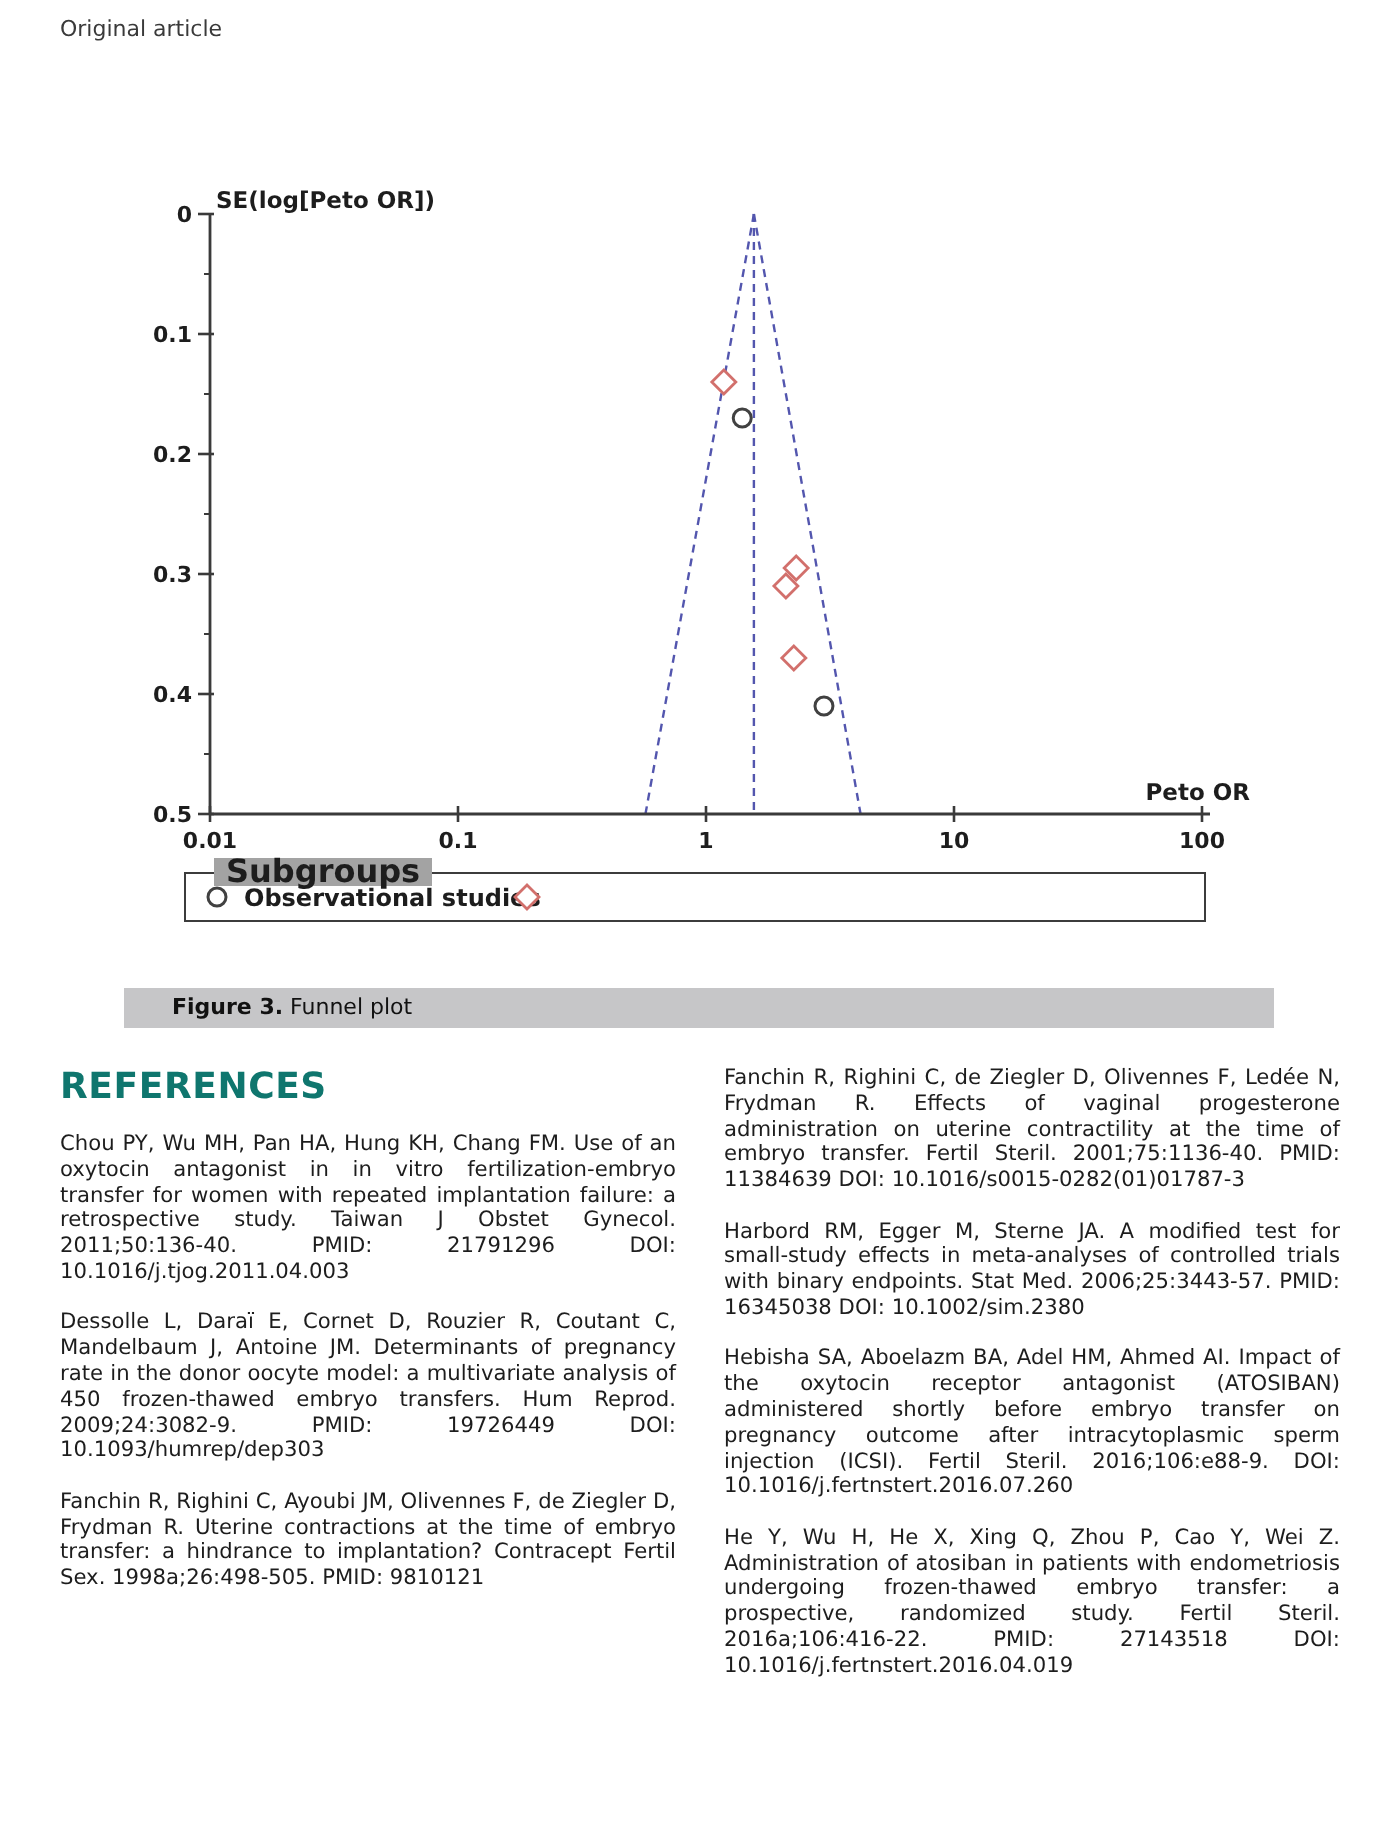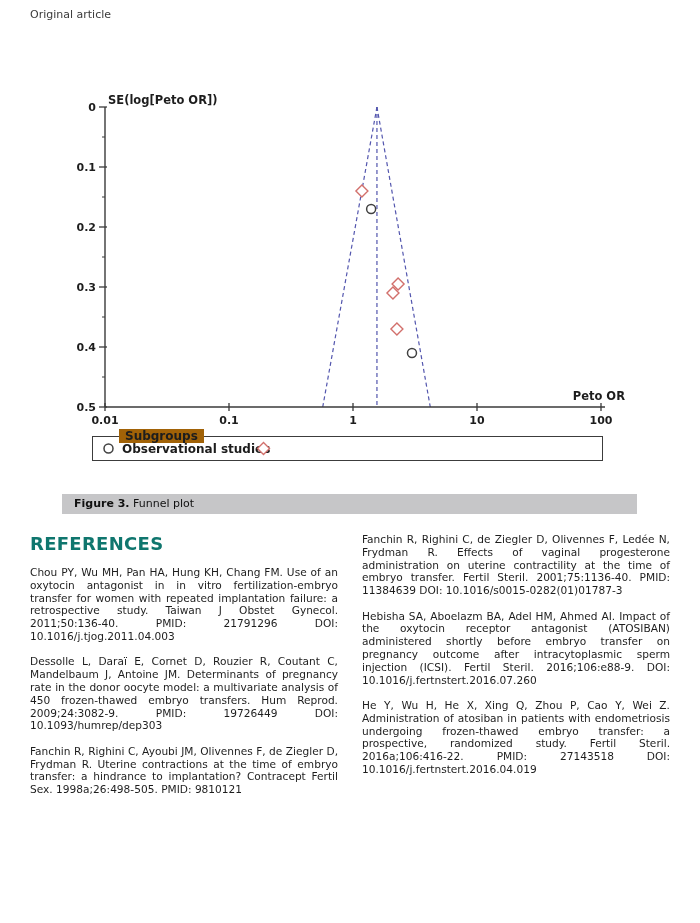--- a/index.html
+++ b/index.html
@@ -1,24 +1,24 @@
 <!DOCTYPE html>
 <html lang="en"><head>
 <meta charset="utf-8">
 <style>
   html,body{margin:0;padding:0;background:#ffffff;}
   body{width:700px;height:923px;overflow:hidden;font-family:"DejaVu Sans",sans-serif;color:#1d1d1d;}
   .page{position:relative;width:640px;height:923px;background:#fff;}
   .kicker{position:absolute;left:30px;top:8px;font-size:11px;color:#3a3a3a;}
   #plot-svg{position:absolute;left:40px;top:85px;}
   .legend-box{position:absolute;left:92px;top:436px;width:509px;height:23px;border:1.4px solid #3c3c3c;background:#fff;}
-  .legend-title{position:absolute;top:-8px;left:26px;background:#a16207;padding:0 6px;font-size:12px;font-weight:bold;color:#1d1d1d;line-height:14px;}
+  .legend-title{position:absolute;top:-8px;left:14px;background:#a3a3a3;padding:0 6px;font-size:16px;font-weight:bold;color:#1d1d1d;line-height:14px;}
   .legend-item{position:absolute;top:0;height:23px;display:flex;align-items:center;gap:6px;font-size:12px;font-weight:bold;color:#1d1d1d;white-space:nowrap;}
   .legend-item svg{display:block;}
-  .caption-bar{position:absolute;left:62px;top:494px;width:575px;height:20px;background:#c6c6c8;font-size:11px;line-height:20px;padding-left:12px;box-sizing:border-box;color:#111;}
+  .caption-bar{position:absolute;left:62px;top:494px;width:575px;height:20px;background:#c6c6c8;font-size:11px;line-height:20px;padding-left:24px;box-sizing:border-box;color:#111;}
   .caption-bar b{font-weight:bold;}
   .refs{position:absolute;left:30px;top:533px;width:640px;display:flex;gap:24px;}
   .refs .col{width:308px;}
   .refs h2{margin:0 0 12px 0;font-size:18px;letter-spacing:0.3px;color:#0f766e;font-weight:bold;}
   .ref{margin:0 0 12.5px 0;font-size:10.6px;line-height:1.21;text-align:justify;hyphens:auto;-webkit-hyphens:auto;color:#1d1d1d;}
 </style>
 </head>
 <body>
 
 <div class="page">
@@ -100,19 +100,20 @@
       <h2>REFERENCES</h2>
       <div id="ref-list-1">
           <p class="ref">Chou PY, Wu MH, Pan HA, Hung KH, Chang FM. Use of an oxytocin antagonist in in vitro fertilization-embryo transfer for women with repeated implantation failure: a retrospective study. Taiwan J Obstet Gynecol. 2011;50:136-40. PMID: 21791296 DOI: 10.1016/j.tjog.2011.04.003</p>
           <p class="ref">Dessolle L, Daraï E, Cornet D, Rouzier R, Coutant C, Mandelbaum J, Antoine JM. Determinants of pregnancy rate in the donor oocyte model: a multivariate analysis of 450 frozen-thawed embryo transfers. Hum Reprod. 2009;24:3082-9. PMID: 19726449 DOI: 10.1093/humrep/dep303</p>
           <p class="ref">Fanchin R, Righini C, Ayoubi JM, Olivennes F, de Ziegler D, Frydman R. Uterine contractions at the time of embryo transfer: a hindrance to implantation? Contracept Fertil Sex. 1998a;26:498-505. PMID: 9810121</p>
         </div>
     </div>
     <div class="col">
       <div id="ref-list-2">
           <p class="ref">Fanchin R, Righini C, de Ziegler D, Olivennes F, Ledée N, Frydman R. Effects of vaginal progesterone administration on uterine contractility at the time of embryo transfer. Fertil Steril. 2001;75:1136-40. PMID: 11384639 DOI: 10.1016/s0015-0282(01)01787-3</p>
+          <p class="ref">Harbord RM, Egger M, Sterne JA. A modified test for small-study effects in meta-analyses of controlled trials with binary endpoints. Stat Med. 2006;25:3443-57. PMID: 16345038 DOI: 10.1002/sim.2380</p>
           <p class="ref">Hebisha SA, Aboelazm BA, Adel HM, Ahmed AI. Impact of the oxytocin receptor antagonist (ATOSIBAN) administered shortly before embryo transfer on pregnancy outcome after intracytoplasmic sperm injection (ICSI). Fertil Steril. 2016;106:e88-9. DOI: 10.1016/j.fertnstert.2016.07.260</p>
           <p class="ref">He Y, Wu H, He X, Xing Q, Zhou P, Cao Y, Wei Z. Administration of atosiban in patients with endometriosis undergoing frozen-thawed embryo transfer: a prospective, randomized study. Fertil Steril. 2016a;106:416-22. PMID: 27143518 DOI: 10.1016/j.fertnstert.2016.04.019</p>
         </div>
     </div>
   </div>
 
 </div>
 
 </body></html>

